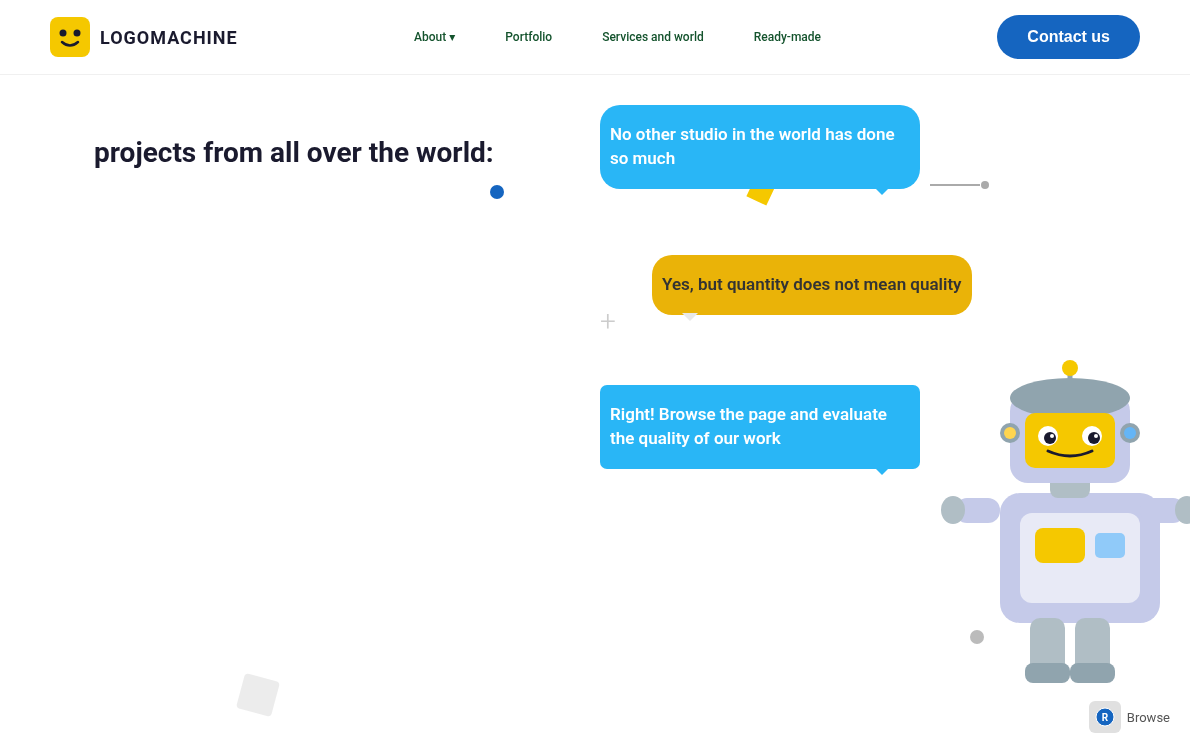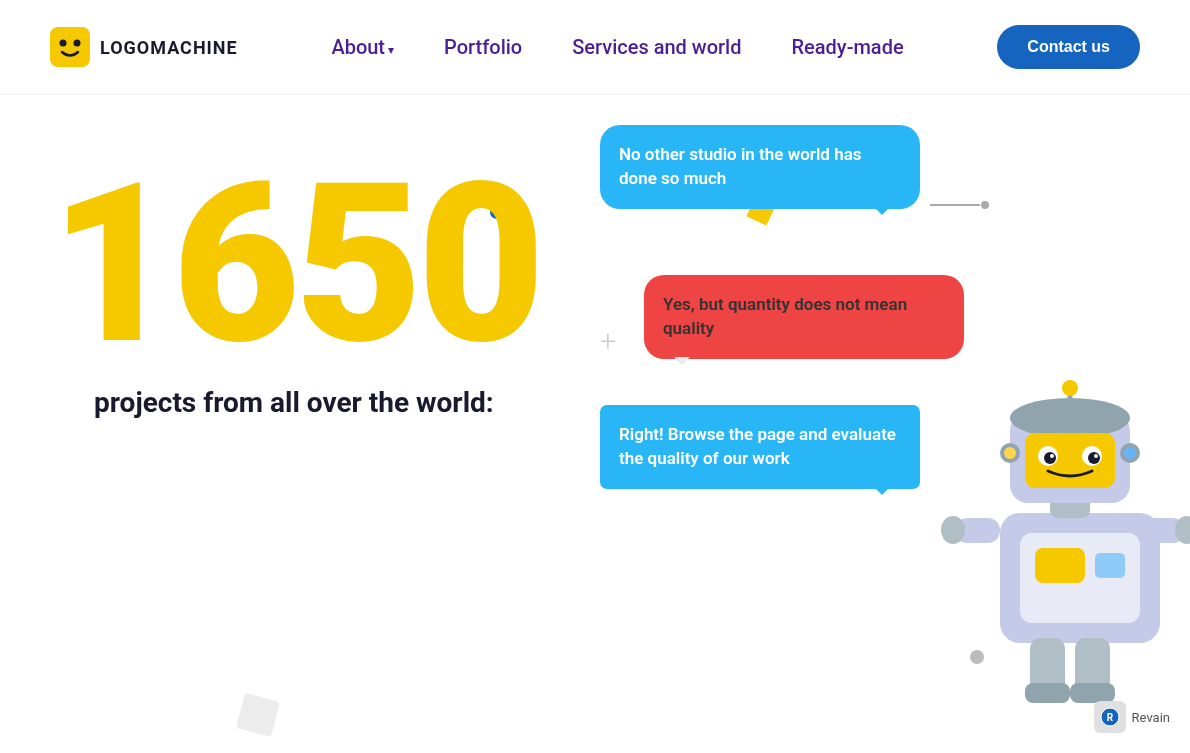--- a/index.html
+++ b/index.html
@@ -11,21 +11,21 @@
       overflow: hidden;
       position: relative;
     }
 
     
     .navbar {
       display: flex;
       align-items: center;
       justify-content: space-between;
       padding: 0 50px;
-      height: 95px;
+      height: 75px;
       border-bottom: 1px solid #f0f0f0;
       position: relative;
       z-index: 10;
     }
     .logo-area {
       display: flex;
       align-items: center;
       gap: 10px;
     }
     .logo-icon {
@@ -37,22 +37,22 @@
       font-weight: 700;
       letter-spacing: 1px;
       color: #1a1a2e;
     }
     .nav-links {
       display: flex;
       align-items: center;
       gap: 50px;
     }
     .nav-link {
-      font-size: 20px;
-      color: #4c1d95;
+      font-size: 12px;
+      color: #14532d;
       text-decoration: none;
       font-weight: 500;
       cursor: pointer;
     }
     .nav-link.with-arrow::after {
       content: ' ▾';
       font-size: 12px;
     }
     .contact-btn {
       background: #1565c0;
@@ -106,44 +106,44 @@
     
     .hero-right {
       flex: 1;
       position: relative;
     }
 
     
     .chat-bubble {
       position: absolute;
       border-radius: 20px;
-      padding: 18px 19px;
+      padding: 18px 10px;
       font-size: 17px;
       font-weight: 600;
       line-height: 1.4;
       max-width: 320px;
     }
     .chat-bubble-blue {
       background: #29b6f6;
       color: #fff;
       left: 0px;
       top: 30px;
     }
     .chat-bubble-blue::after {
       content: '';
       position: absolute;
       bottom: -14px;
       right: 30px;
       border: 8px solid transparent;
       border-top-color: #29b6f6;
     }
     .chat-bubble-gray {
-      background: #ef4444;
+      background: #eab308;
       color: #333;
-      left: 44px;
+      left: 52px;
       top: 180px;
     }
     .chat-bubble-gray::after {
       content: '';
       position: absolute;
       bottom: -14px;
       left: 30px;
       border: 8px solid transparent;
       border-top-color: #e8e8e8;
     }
@@ -253,21 +253,20 @@
     <a class="nav-link">Services and world</a>
     <a class="nav-link">Ready-made</a>
   </div>
 
   <button class="contact-btn">Contact us</button>
 </nav>
 
 <section class="hero">
 
   <div class="hero-left">
-    <div class="big-number">1650</div>
     <div class="hero-subtitle">projects from all over the world:</div>
 
     <div class="deco-square-white" style="left:240px; bottom:40px;"></div>
   </div>
 
   <div class="deco-dot-blue" style="left:490px; top:110px;"></div>
   <div class="deco-square-yellow" style="left:750px; top:105px;"></div>
   <div class="deco-plus" style="left:600px; top:230px;">+</div>
   <div class="deco-dot-gray" style="left:970px; top:555px;"></div>
 
@@ -341,14 +340,14 @@
 
 </section>
 
 <div class="revain-badge">
   <div class="revain-icon">
     <svg width="20" height="20" viewBox="0 0 20 20">
       <circle cx="10" cy="10" r="9" fill="#1565c0" stroke="#fff" stroke-width="1"></circle>
       <text x="10" y="14" text-anchor="middle" font-size="10" font-weight="bold" fill="#fff">R</text>
     </svg>
   </div>
-  <span>Revain</span>
+  <span>Browse</span>
 </div>
 
 </body></html>

